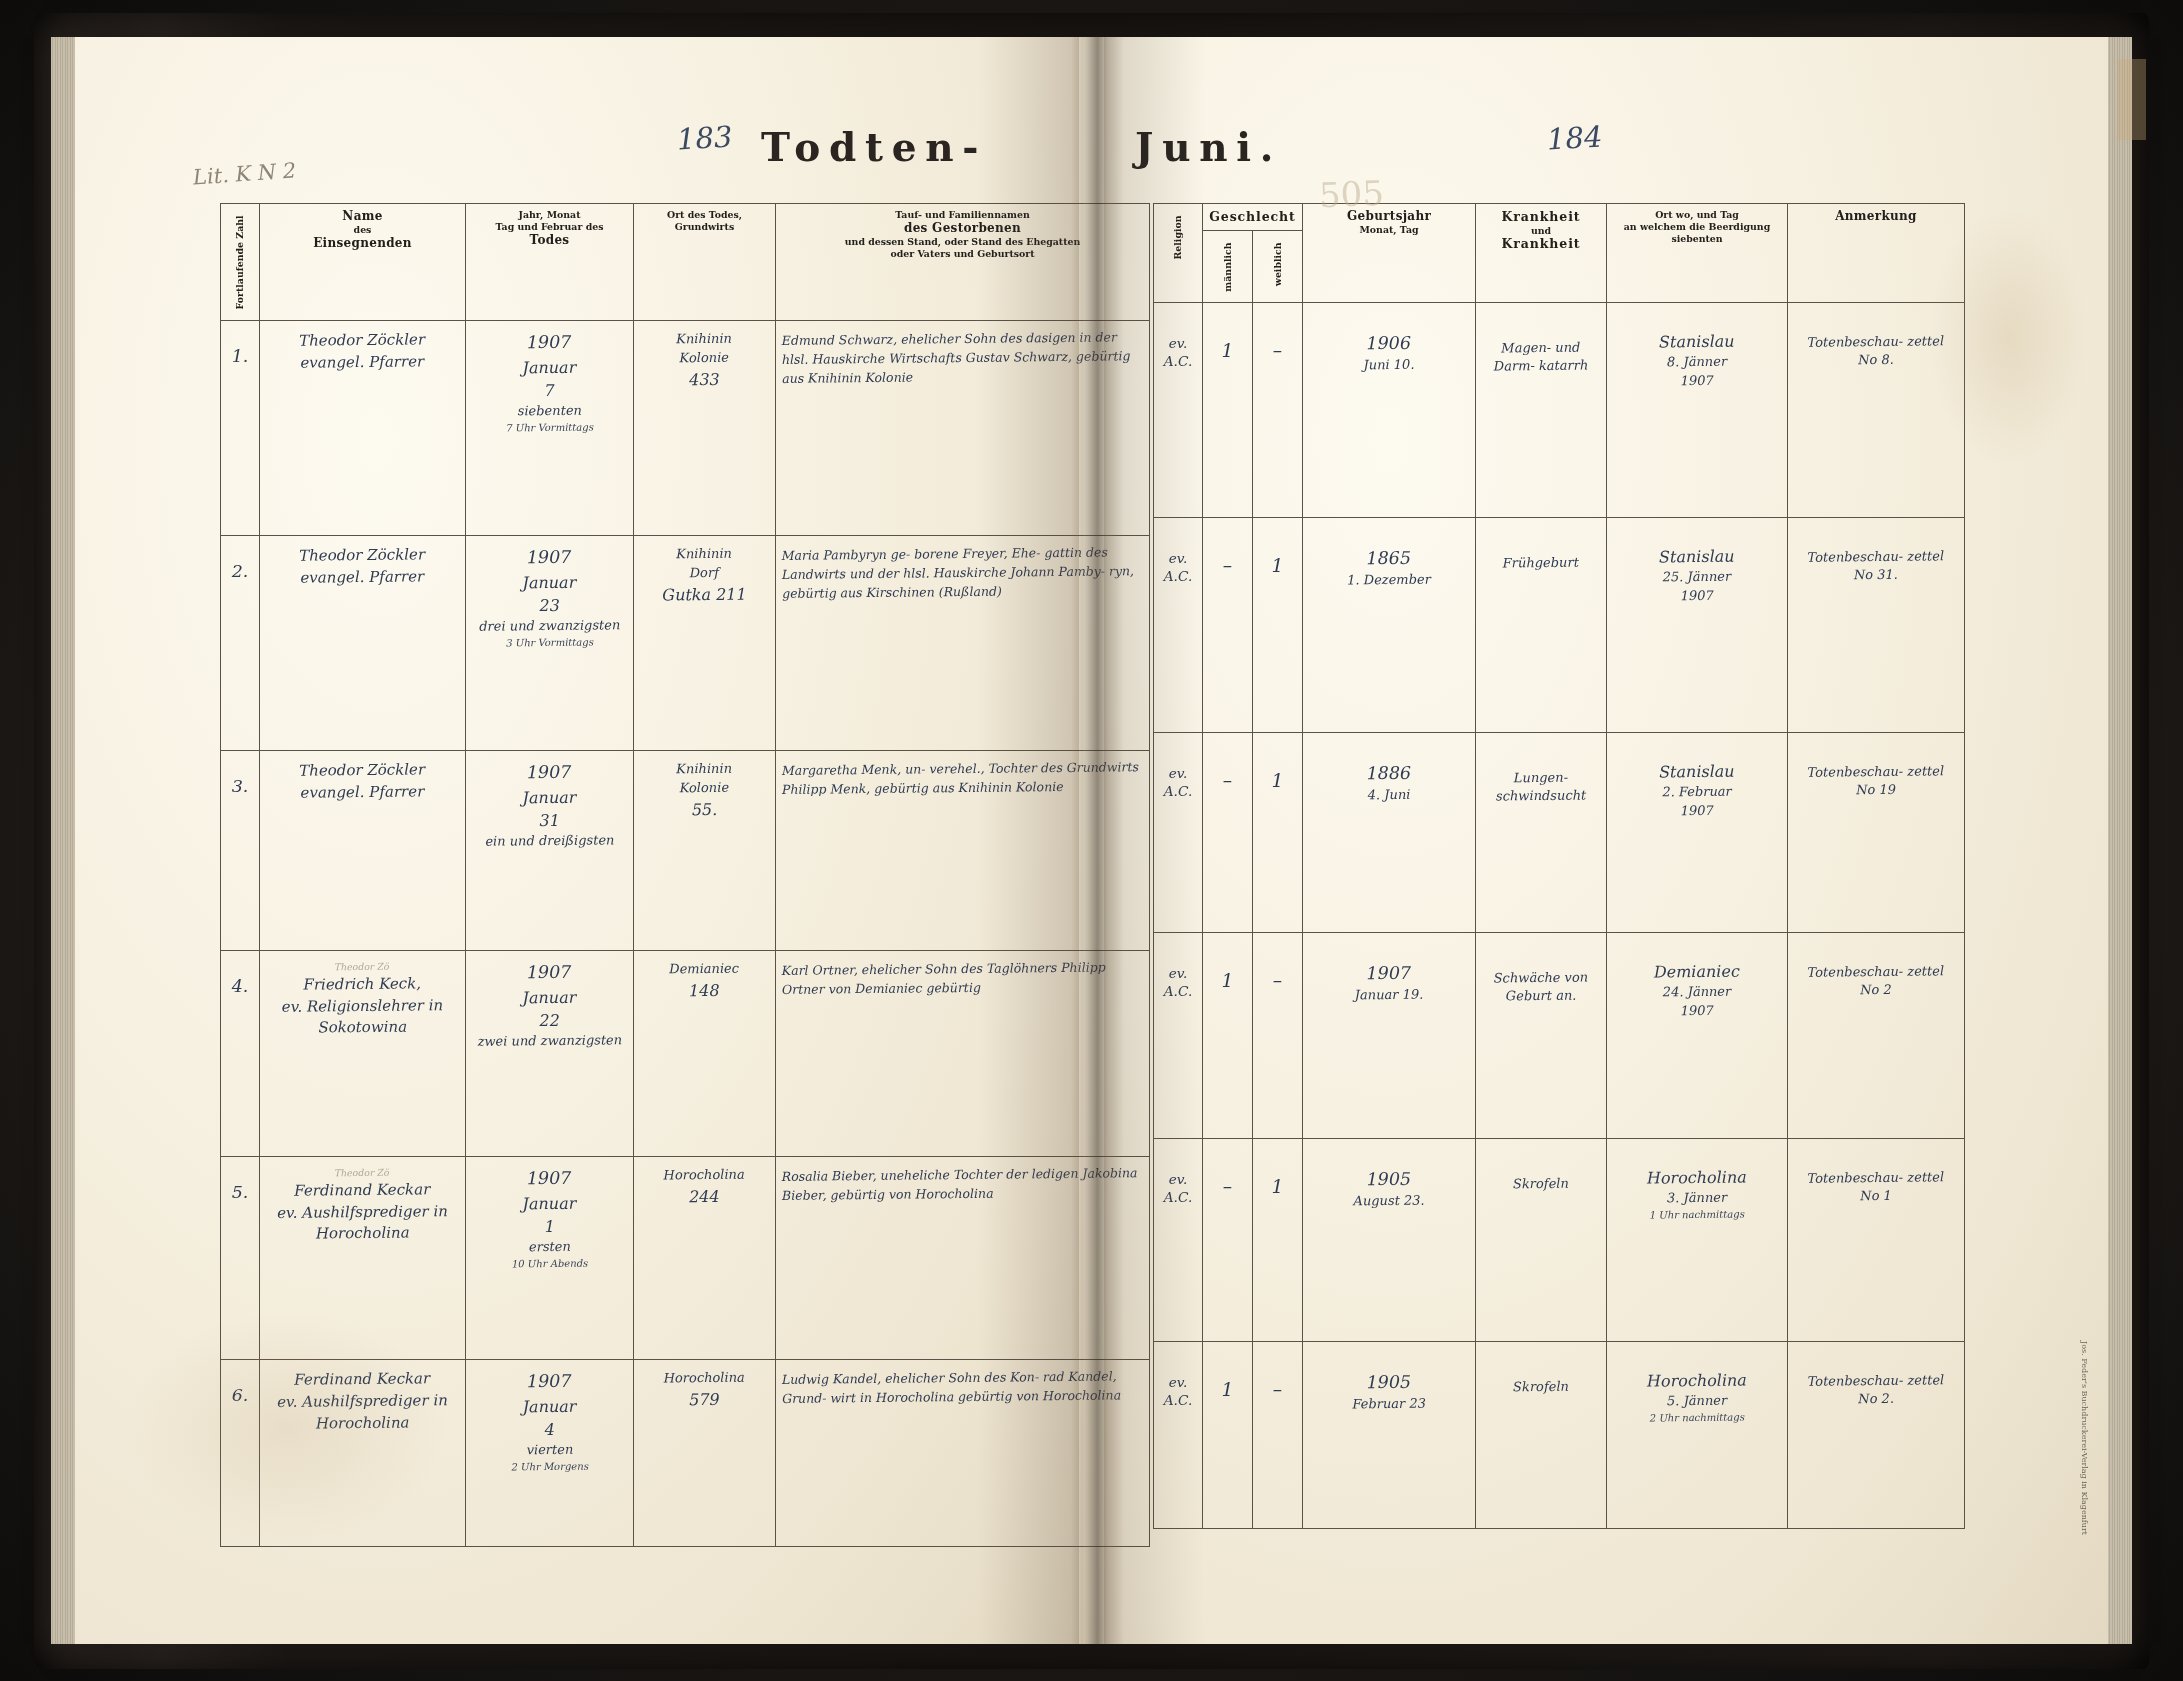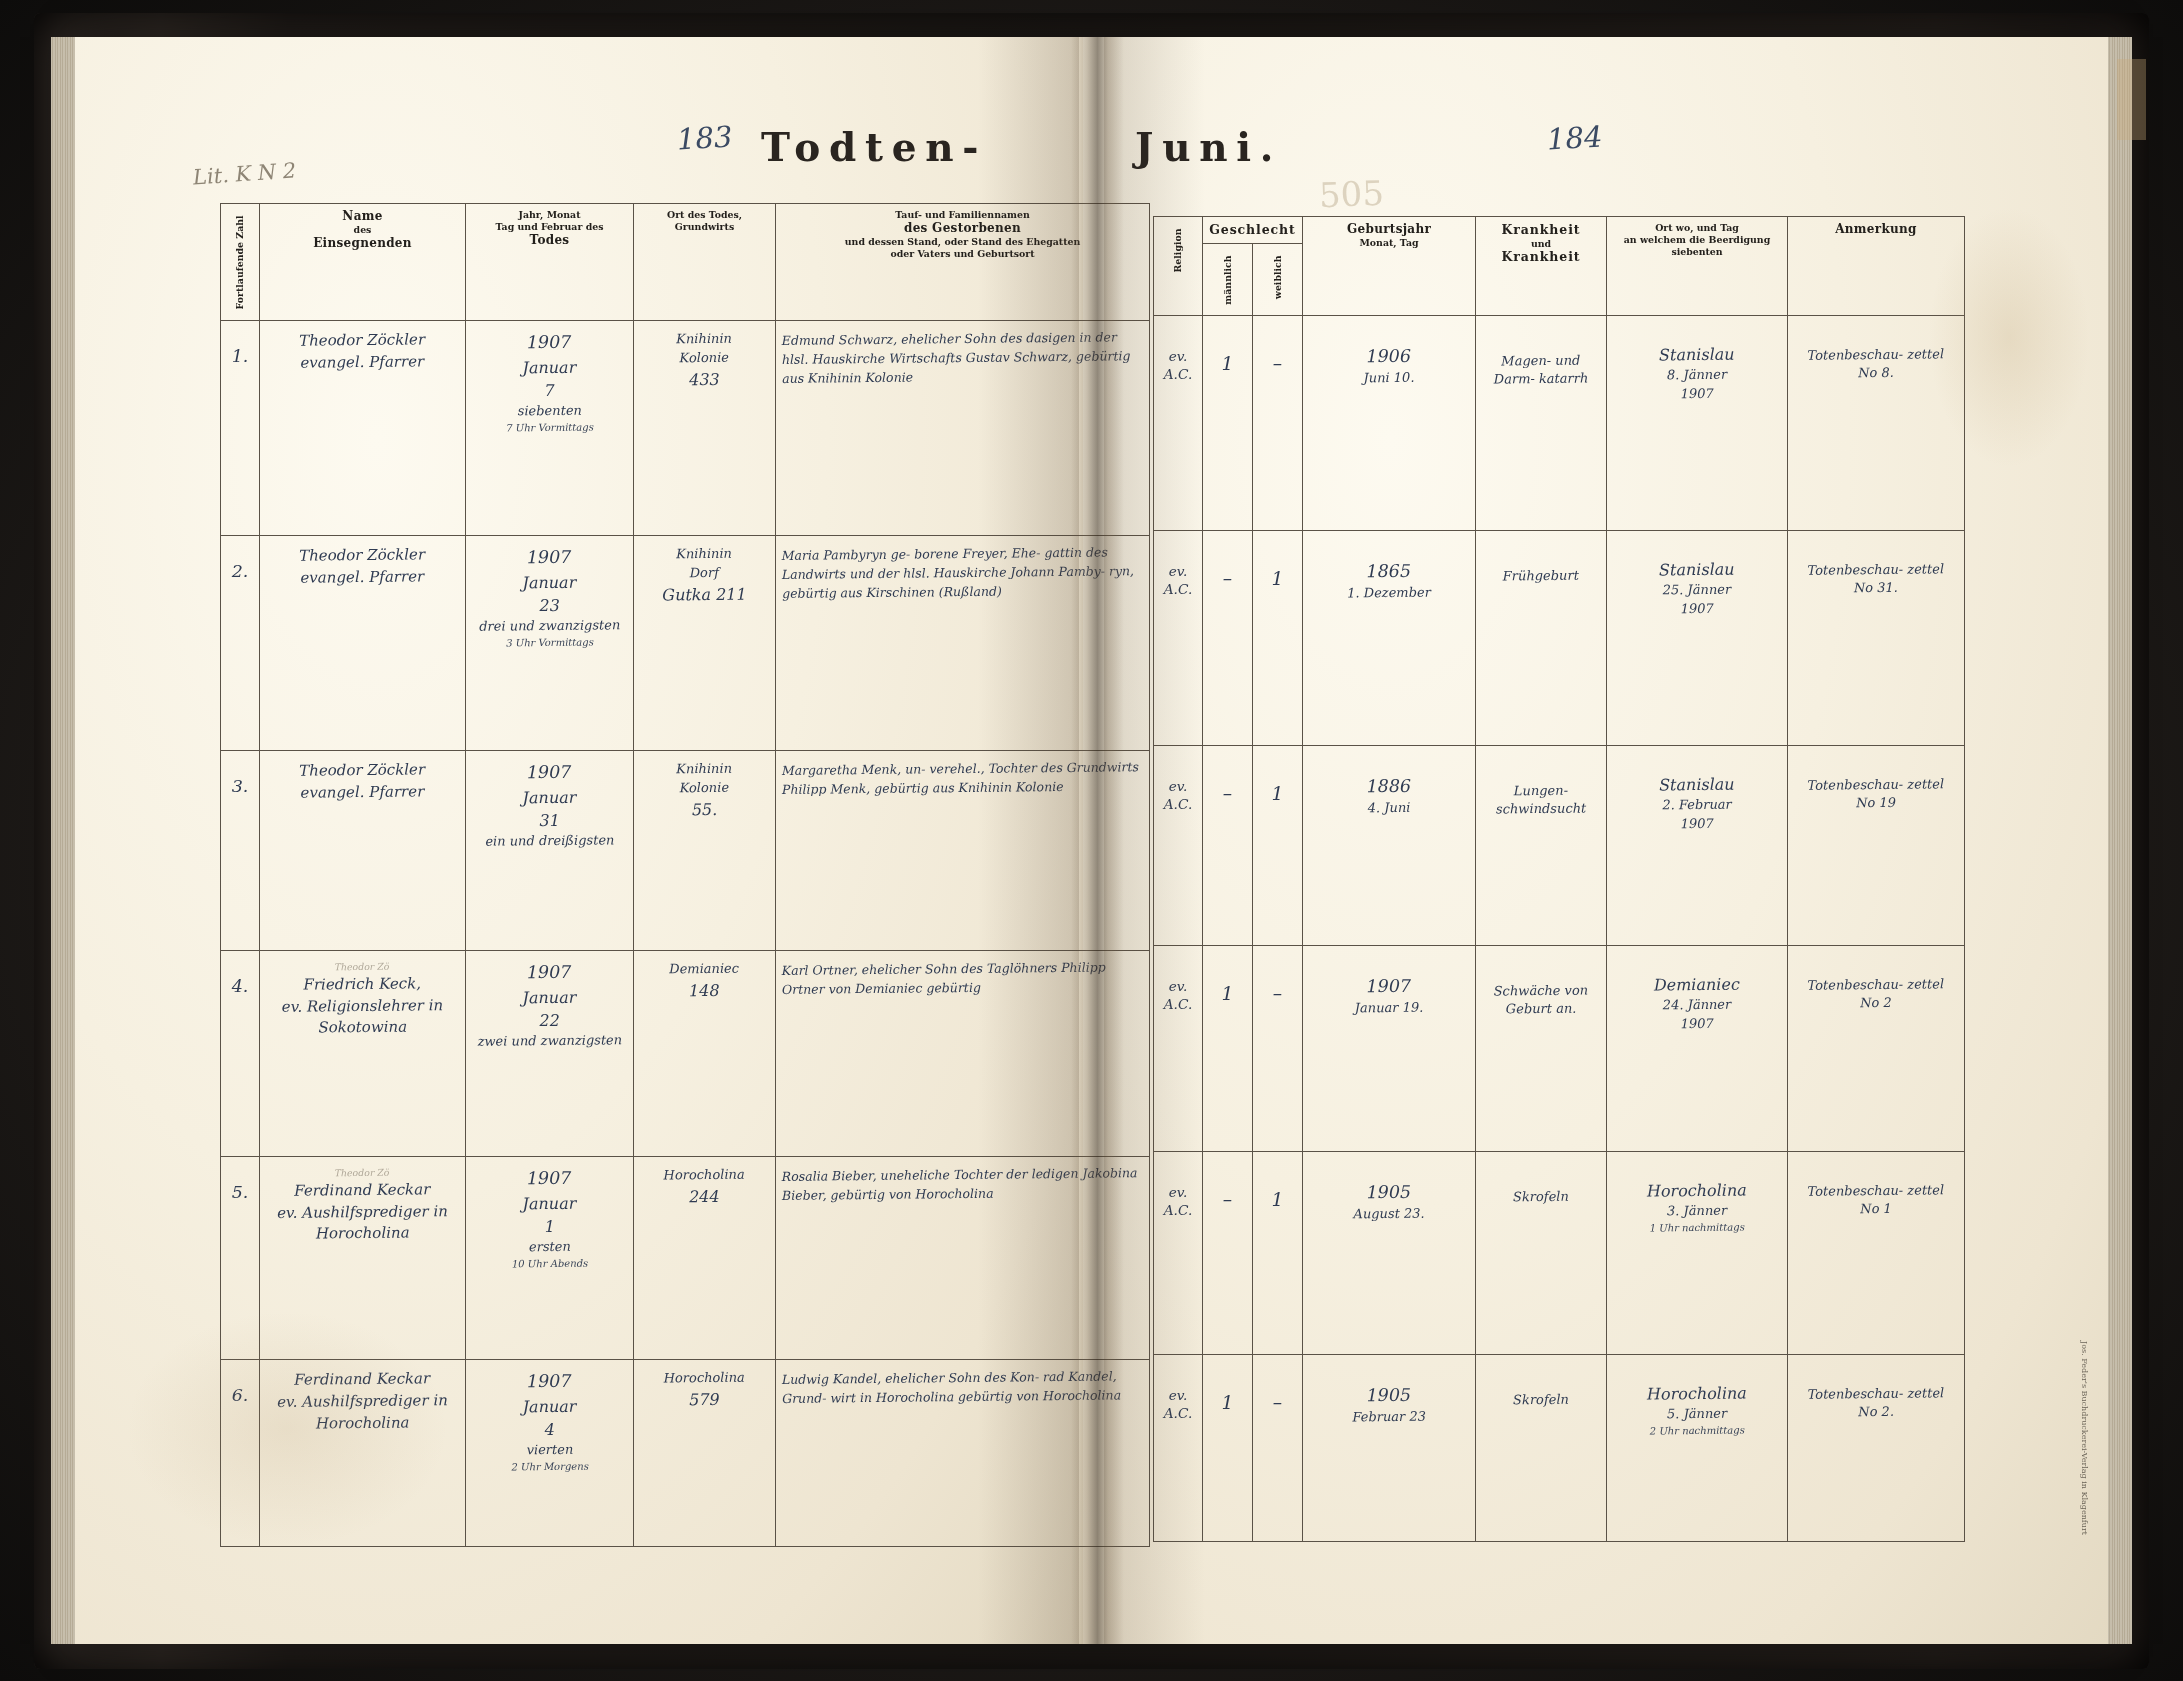--- a/index.html
+++ b/index.html
@@ -121,21 +121,21 @@
   }
 
   
   table {
     border-collapse: collapse;
     table-layout: fixed;
     position: absolute;
     background: transparent;
   }
   table.left-tbl  { left: 220px;  top: 203px; width: 929px; }
-  table.right-tbl { left: 1153px; top: 216px; width: 811px; }
+  table.right-tbl { left: 1153px; top: 203px; width: 811px; }
 
   td, th {
     border: 1.2px solid #5a5247;
     vertical-align: top;
     padding: 0;
   }
   .hd {
     text-align: center;
     font-family: "DejaVu Serif", serif;
     color: #23201c;

